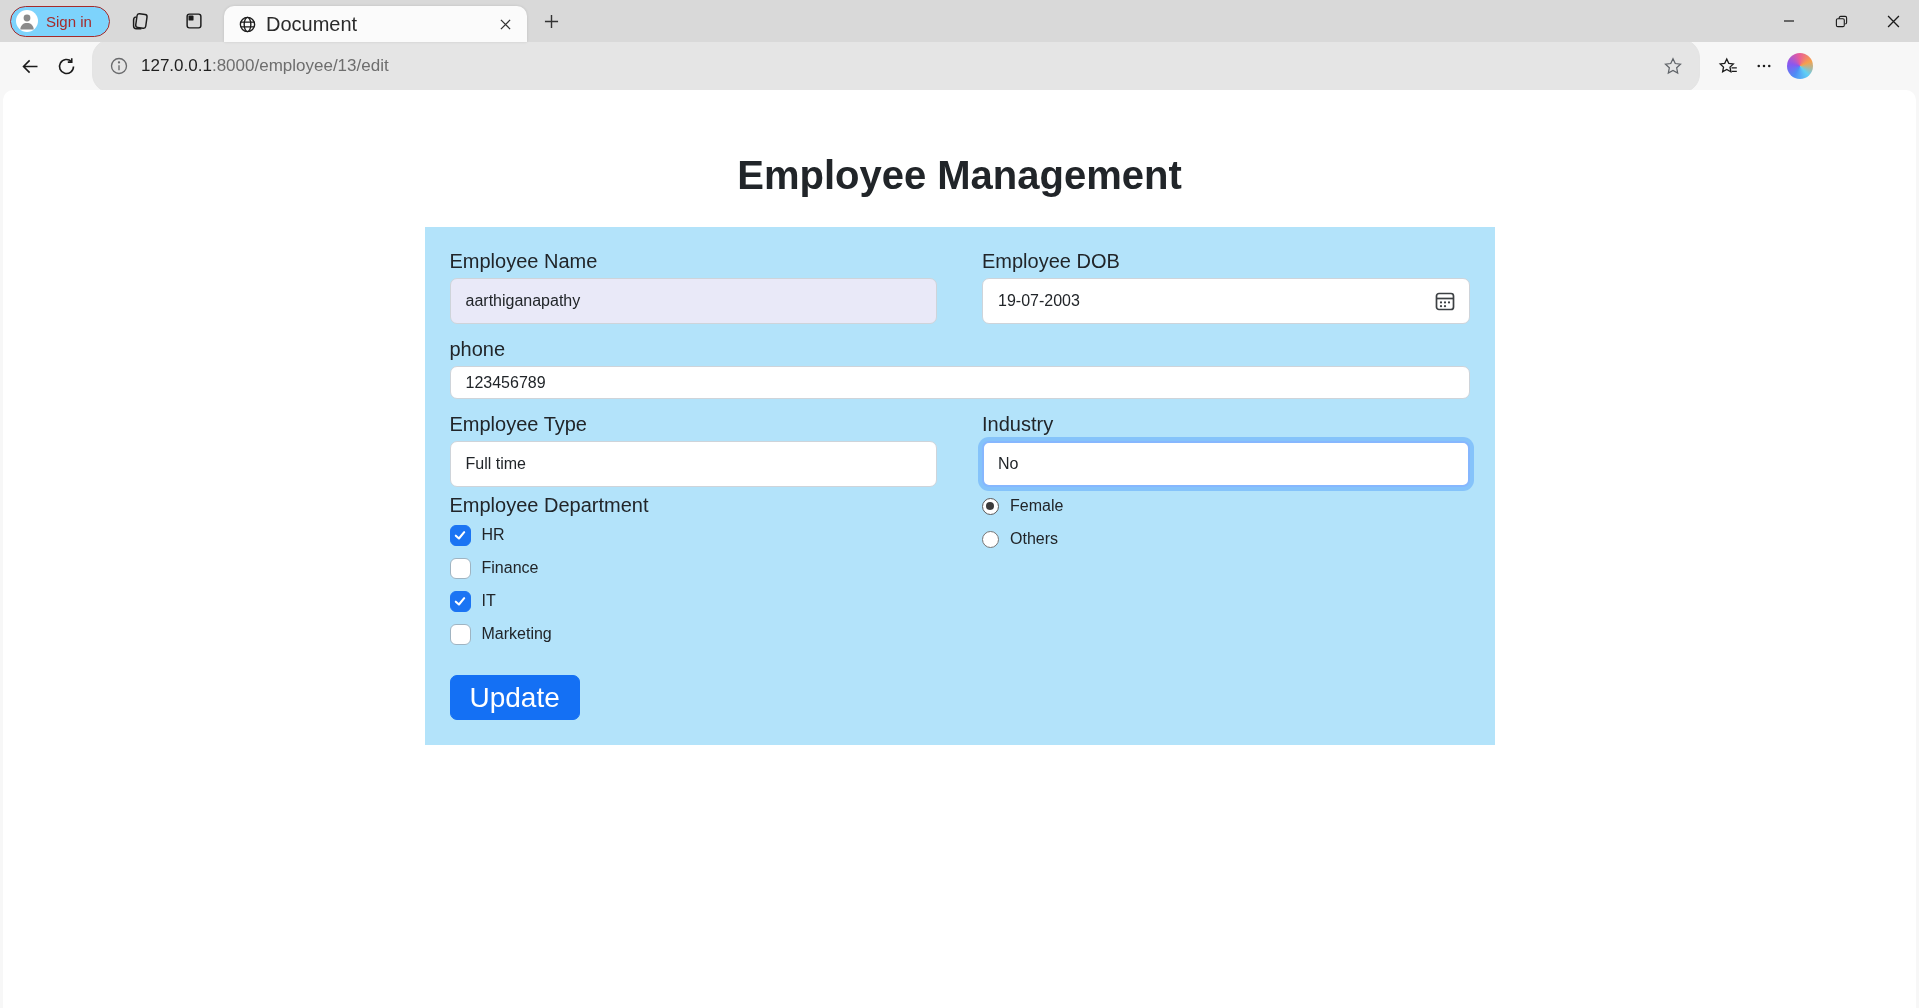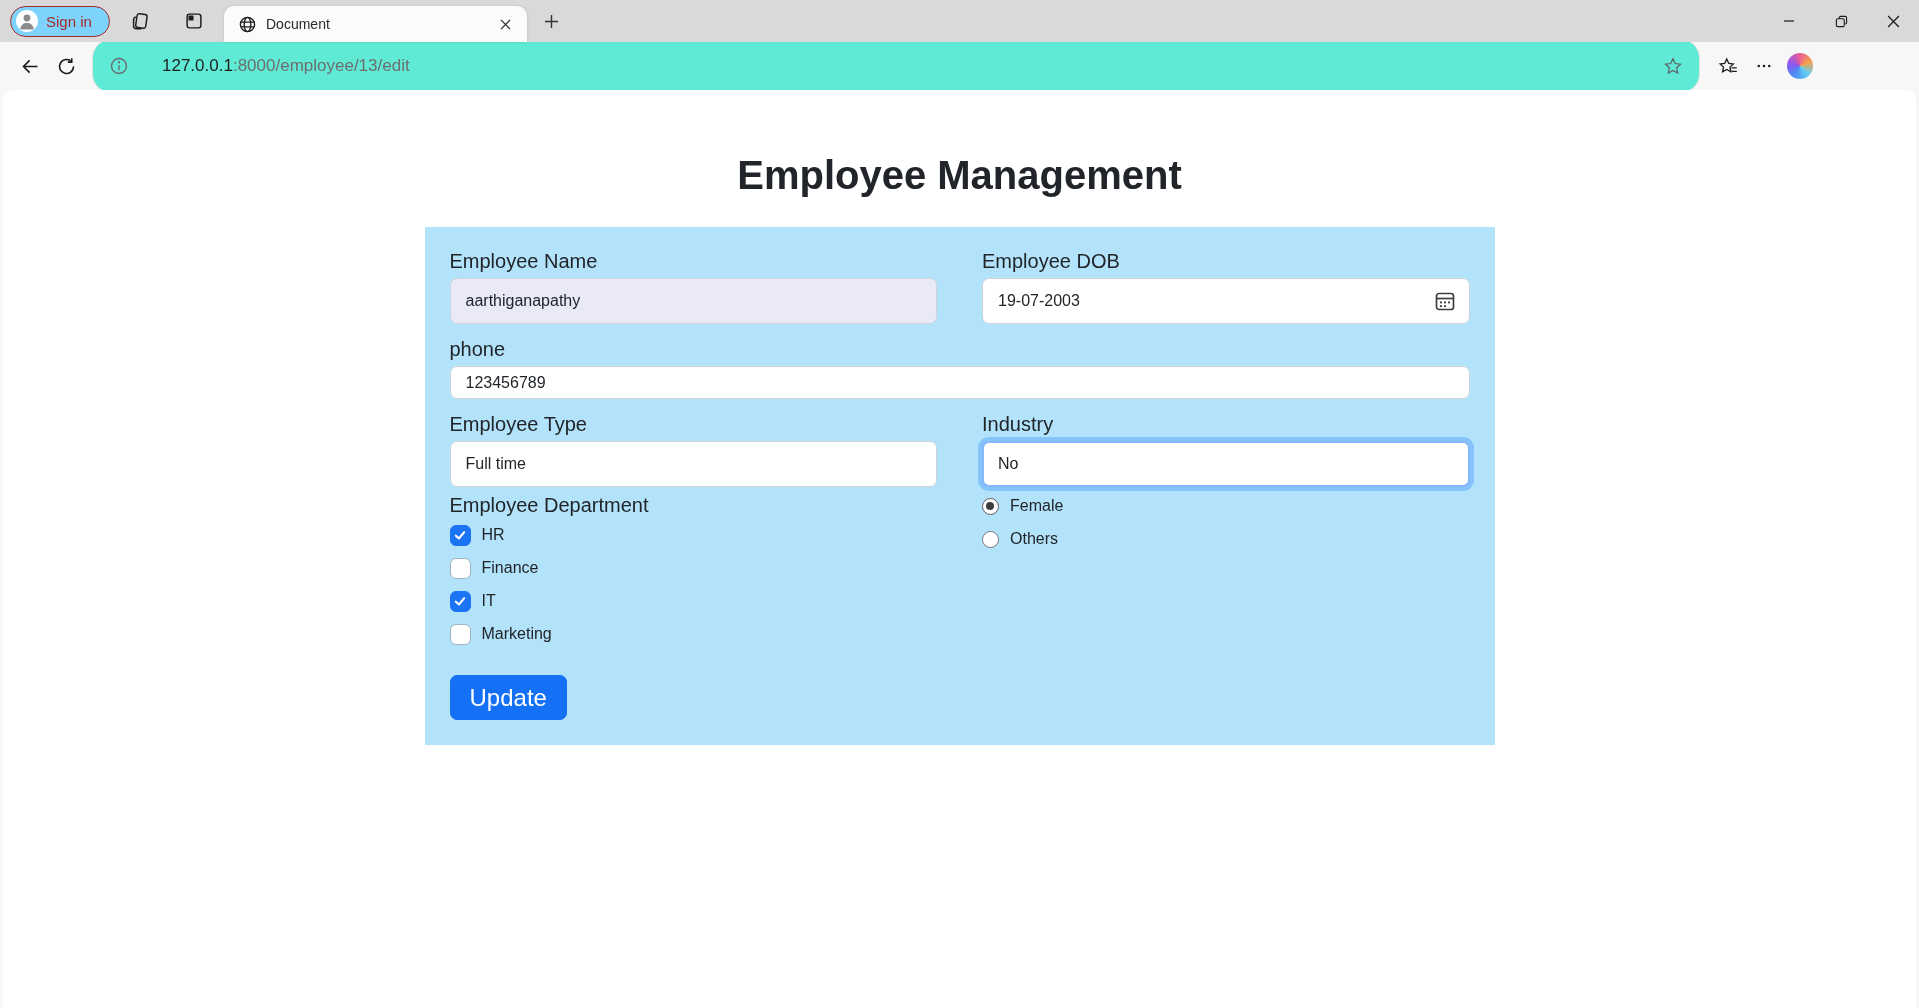--- a/index.html
+++ b/index.html
@@ -12,33 +12,33 @@
     background:#7dd3fc; display:flex; align-items:center; padding:0 10px 0 5px; gap:8px; cursor:pointer; }
   .signin .avatar { width:22px; height:22px; border-radius:50%; background:#ffffff; display:flex;
     align-items:center; justify-content:center; overflow:hidden; }
   .signin .label { color:#a52b2b; font-size:15px; }
   .strip-btn { background:none; border:none; width:28px; height:28px; display:flex; align-items:center;
     justify-content:center; cursor:pointer; }
   .strip-btn.ws { margin-left:16px; } .strip-btn.ta { margin-left:26px; }
   .tab { margin-left:16px; width:303px; height:36px; align-self:flex-end; background:#fbfbfb;
     border-radius:10px 10px 0 0; display:flex; align-items:center; padding:0 10px 0 14px; gap:9px;
     box-shadow:0 0 3px rgba(0,0,0,.12); cursor:default; }
-  .tab-title { font-size:14px; color:#2b2b2b; flex:1; }
+  .tab-title { font-size:20px; color:#2b2b2b; flex:1; }
   .icon-btn-sm { background:none; border:none; width:24px; height:24px; display:flex; align-items:center;
     justify-content:center; border-radius:5px; cursor:pointer; }
   .newtab { margin-left:12px; }
   .win-controls { margin-left:auto; display:flex; height:42px; }
   .win-controls button { width:52px; height:42px; background:none; border:none; display:flex;
     align-items:center; justify-content:center; cursor:pointer; }
 
   .navbar { height:48px; background:#f7f7f7; display:flex; align-items:center; padding:0 12px; }
   .nav-btn { background:none; border:none; width:36px; height:36px; display:flex; align-items:center;
     justify-content:center; border-radius:6px; cursor:pointer; }
-  .urlbar { flex:1; height:54px; margin:0 10px 0 8px; background:#5eead4; border:1px solid #e4e4e4;
-    border-radius:19px; display:flex; align-items:center; padding:0 8px 0 16px; max-width:1608px;gap:21px; }
+  .urlbar { flex:1; height:54px; margin:0 10px 0 8px; background:#e5e5e5; border:1px solid #e4e4e4;
+    border-radius:19px; display:flex; align-items:center; padding:0 8px 0 16px; max-width:1608px; }
   .url { flex:1; font-size:17px; margin-left:12px; white-space:nowrap; }
   .url .host { color:#1f1f1f; } .url .path { color:#6e6e6e; }
   .copilot { width:26px; height:26px; border-radius:50%;
     background:conic-gradient(from 210deg,#4c8df5,#8a57f0,#e85b9b,#f6a14b,#5fd0f5,#4c8df5); }
 
   
   .page { position:absolute; top:90px; left:3px; right:3px; bottom:0; background:#ffffff;
     border-radius:10px 10px 0 0; overflow:hidden; }
   h1 { margin-top:62px; text-align:center; font-size:40px; line-height:46px; font-weight:bold; color:#212529; }
 
@@ -62,21 +62,21 @@
   .cbx.on { background:#1b74f3; border-color:#1b74f3; }
   .cbx.on svg { display:block; }
   .radio { width:17px; height:17px; border:1.6px solid #767676; border-radius:50%; background:#ffffff;
     position:relative; cursor:pointer; flex:none; }
   .radio.on { border-color:#5a5a5a; }
   .radio.on::after { content:""; position:absolute; left:3px; top:3px; width:8px; height:8px;
     border-radius:50%; background:#3b3b3b; }
   .check-label { font-size:16px; color:#212529; margin-left:11px; cursor:default; }
 
   .submit { margin-top:21px; height:45px; padding:0 19px; background:#1470f4; border:1px solid #1470f4;
-    border-radius:7px; color:#ffffff; font-size:24px; font-family:inherit; cursor:pointer; }
+    border-radius:7px; color:#ffffff; font-size:28px; font-family:inherit; cursor:pointer; }
 
   svg { display:block; }
 </style>
 </head>
 <body>
 
 <div>
 
   <div class="tabstrip">
     <div class="signin">

